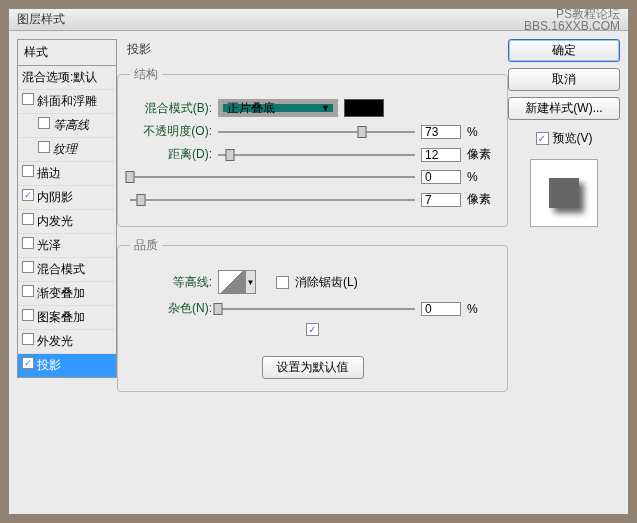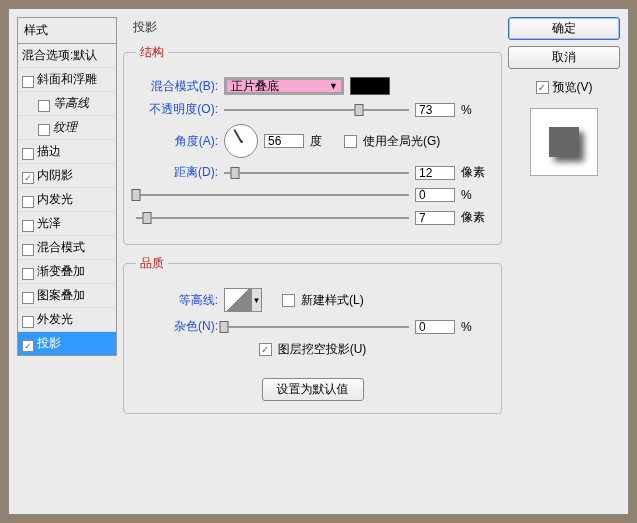--- a/index.html
+++ b/index.html
@@ -1,36 +1,36 @@
 <!DOCTYPE html>
 <html><head>
 <meta charset="utf-8">
 <style>
 * { box-sizing: border-box; margin: 0; padding: 0; font-family: "Microsoft YaHei", SimSun, sans-serif; font-size: 12px; }
 body { background: #918170; width: 637px; height: 523px; padding: 8px; }
 .dialog { background: #ebebeb; border: 1px solid #888; width: 100%; height: 100%; display: flex; flex-direction: column; }
 .titlebar { height: 22px; background: linear-gradient(#f0f0f0,#d9d9d9); border-bottom: 1px solid #aaa; display: flex; align-items: center; padding: 0 8px; }
 .titlebar .title { color: #333; }
 .watermark { margin-left: auto; color: #777; font-size: 10px; text-align: right; line-height: 1; }
-.content { flex: 1; display: flex; padding: 8px; gap: 6px; }
+.content { flex: 1; display: flex; padding: 8px; }
 .styles-col { width: 100px; }
 .styles-header { border: 1px solid #999; padding: 4px 6px; background: #ebebeb; }
 .styles-list { border: 1px solid #999; border-top: none; }
-.style-item { padding: 3px 4px; border-bottom: 1px solid #ddd; display: flex; align-items: flex-end; gap: 3px; cursor: pointer; }
+.style-item { padding: 3px 4px; border-bottom: 1px solid #ddd; display: flex; align-items: flex-start; gap: 3px; cursor: pointer; }
 .style-item:last-child { border-bottom: none; }
 .style-item.selected { background: #3399ff; color: #fff; }
 .style-item .ck { width: 12px; height: 12px; border: 1px solid #888; background: #fff; display: inline-flex; align-items: center; justify-content: center; font-size: 9px; color: #3b6db3; }
 .style-item.indent { padding-left: 20px; font-style: italic; }
 .center-col { flex: 1; }
 .panel-title { padding: 2px 10px; color: #333; }
 fieldset { border: 1px solid #bbb; border-radius: 4px; margin: 6px 0 10px 0; padding: 10px 12px 12px 12px; }
-legend { padding: 0 4px; color: #b91c1c; }
+legend { padding: 0 4px; color: #737373; }
 .row { display: flex; align-items: center; gap: 6px; margin: 6px 0; }
-.lbl { width: 82px; text-align: right; color: #1d4ed8; }
-.select { border: 3px solid #a3a3a3; background: #f9a8d4; width: 120px; height: 18px; display: flex; align-items: center; padding: 0 4px; position: relative; }
+.lbl { width: 82px; text-align: right; color: #14532d; }
+.select { border: 5px solid #a3a3a3; background: #0f766e; width: 120px; height: 18px; display: flex; align-items: center; padding: 0 4px; position: relative; }
 .select .arrow { position: absolute; right: 3px; font-size: 9px; }
 .swatch { width: 40px; height: 18px; border: 1px solid #555; background: #000; }
 .slider { flex: 1; height: 16px; position: relative; }
 .slider-track { position: absolute; top: 7px; left: 0; right: 0; height: 2px; background: #999; }
 .slider-thumb { position: absolute; top: 2px; width: 9px; height: 12px; background: #d0d0d0; border: 1px solid #666; transform: translateX(-50%); }
 .numbox { width: 40px; height: 14px; border: 1px solid #888; background: #fff; padding: 0 3px; display: flex; align-items: center; }
 .unit { width: 28px; }
 .angle-dial { width: 34px; height: 34px; border: 1px solid #888; border-radius: 50%; background: #fdfdfd; position: relative; }
 .angle-needle { position: absolute; left: 50%; top: 50%; width: 14px; height: 1.5px; background: #444; transform-origin: 0 50%; transform: rotate(-120deg); }
 .angle-dot { position: absolute; width: 3px; height: 3px; background: #444; border-radius: 50%; left: calc(50% - 1.5px); top: calc(50% - 1.5px); }
@@ -43,20 +43,27 @@
 .right-col .btn { width: 100%; }
 .preview-ck-row { display: flex; align-items: center; gap: 4px; justify-content: center; margin-top: 4px; }
 .preview-box { width: 68px; height: 68px; border: 1px solid #aaa; background: #fff; margin: 6px auto 0 auto; display: flex; align-items: center; justify-content: center; }
 .preview-shadow { width: 30px; height: 30px; background: #666; box-shadow: 5px 5px 6px rgba(0,0,0,0.6); }
 .btns-row { display: flex; gap: 10px; justify-content: center; margin-top: 20px; }
 </style>
 </head>
 <body>
 
 <div class="dialog">
+  <div class="titlebar">
+    <span class="title">图层样式</span>
+    <div class="watermark">
+      <div>PS教程论坛</div>
+      <div>BBS.16XXB.COM</div>
+    </div>
+  </div>
   <div class="content">
 
     <div class="styles-col">
       <div class="styles-header">样式</div>
       <div class="styles-list" id="styles-list">
           <div class="style-item">
             <span>混合选项:默认</span>
           </div>
           <div class="style-item">
             <span class="ck"></span>
@@ -129,33 +136,20 @@
           <div class="slider">
             <div class="slider-track"></div>
               <div class="slider-thumb" style="left:73%"></div>
           </div>
           <div class="numbox">
               <span>73</span>
             </div>
           <span class="unit">%</span>
         </div>
 
-        <div class="row">
-          <span class="lbl">角度(A):</span>
-          <div class="angle-dial">
-            <div class="angle-needle"></div>
-              <div class="angle-dot"></div>
-          </div>
-          <div class="numbox">
-              <span>56</span>
-            </div>
-          <span class="unit">度</span>
-          <span class="ck2"></span>
-          <span>使用全局光(G)</span>
-        </div>
 
         <div class="row">
           <span class="lbl">距离(D):</span>
           <div class="slider">
             <div class="slider-track"></div>
               <div class="slider-thumb" style="left:6%"></div>
           </div>
           <div class="numbox">
               <span>12</span>
             </div>
@@ -189,48 +183,48 @@
         <legend>品质</legend>
 
         <div class="row">
           <span class="lbl">等高线:</span>
           <div style="display:flex">
             <div class="contour-sw"></div>
             <div class="contour-drop">▼</div>
           </div>
           <span style="width:8px"></span>
           <span class="ck2"></span>
-          <span>新建样式(L)</span>
+          <span>消除锯齿(L)</span>
         </div>
 
         <div class="row">
           <span class="lbl">杂色(N):</span>
           <div class="slider">
             <div class="slider-track"></div>
               <div class="slider-thumb" style="left:0%"></div>
           </div>
           <div class="numbox">
               <span>0</span>
             </div>
           <span class="unit">%</span>
         </div>
 
         <div class="row" style="justify-content:center">
           <span class="ck2">✓</span>
-          <span>图层挖空投影(U)</span>
         </div>
         <div class="btns-row">
           <div class="btn">设置为默认值</div>
         </div>
       </fieldset>
     </div>
 
     <div class="right-col">
       <div class="btn btn-default">确定</div>
       <div class="btn">取消</div>
+      <div class="btn">新建样式(W)...</div>
       <div class="preview-ck-row">
         <span class="ck2">✓</span>
         <span>预览(V)</span>
       </div>
       <div class="preview-box">
         <div class="preview-shadow"></div>
       </div>
     </div>
   </div>
 </div>

